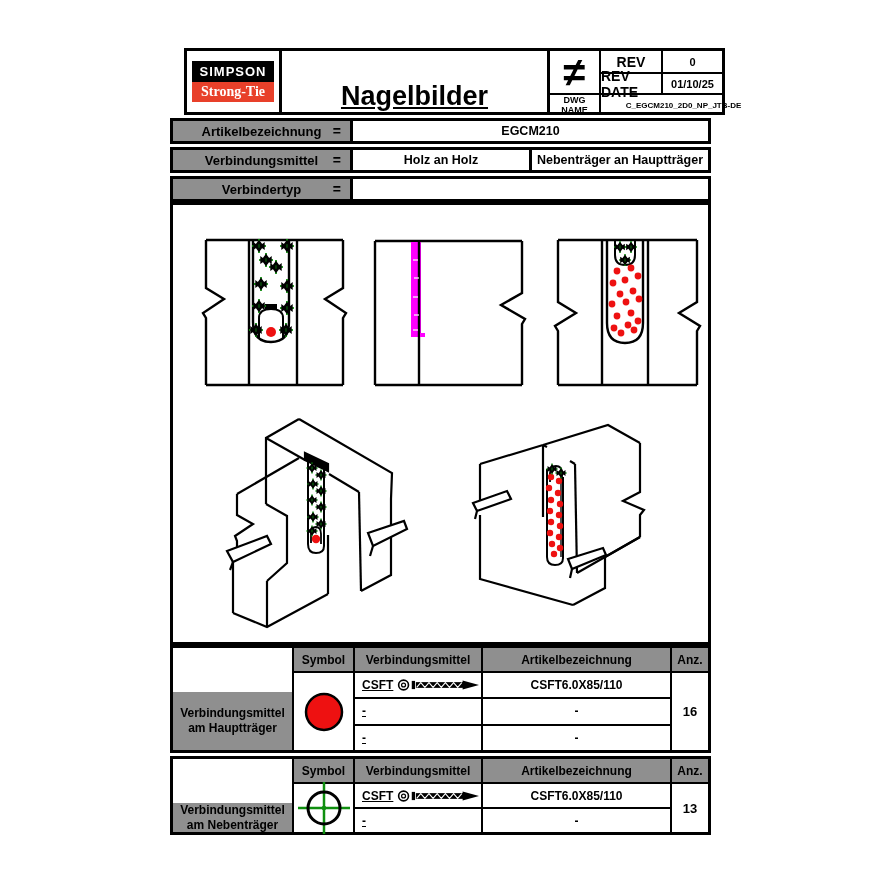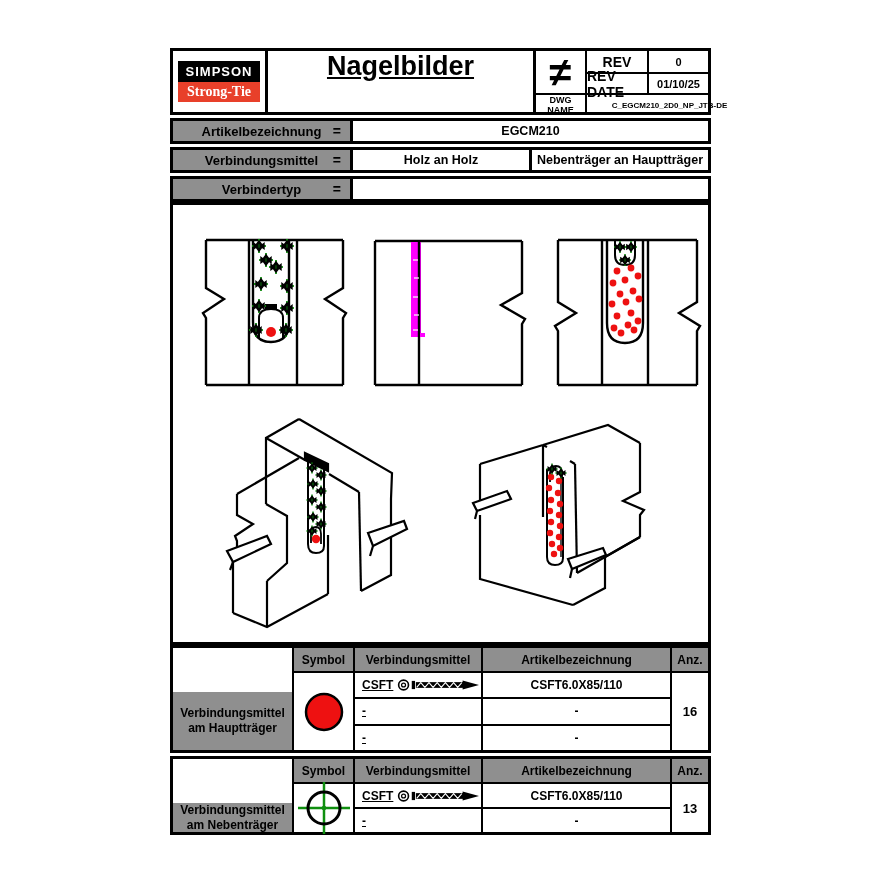--- a/index.html
+++ b/index.html
@@ -1,28 +1,28 @@
 <!DOCTYPE html>
 <html><head>
 <meta charset="utf-8">
 <style>
   html,body{margin:0;padding:0;background:#fff;}
   #canvas{position:relative;width:880px;height:880px;background:#fff;overflow:hidden;
           font-family:"Liberation Sans",sans-serif;color:#000;}
   #sheet{position:absolute;left:170px;top:48px;width:541px;height:787px;}
   
-  #hdr{position:absolute;left:0;top:0;width:541px;height:67px;border:3px solid #000;
+  #hdr{position:absolute;left:14px;top:0;width:541px;height:67px;border:3px solid #000;
        box-sizing:border-box;display:flex;}
   #logoCell{width:92px;border-right:3px solid #000;display:flex;align-items:center;justify-content:center;}
   #logo{width:82px;}
   #logoTop{background:#000;color:#fff;font-weight:bold;font-size:13px;letter-spacing:1px;
            text-align:center;padding:3px 0;}
   #logoBot{background:#e8402a;color:#fff;font-weight:bold;font-size:14px;text-align:center;
            padding:2px 0;font-family:"Liberation Serif",serif;}
-  #titleCell{flex:1;border-right:3px solid #000;display:flex;align-items:flex-start;justify-content:center;}
+  #titleCell{flex:1;border-right:3px solid #000;display:flex;align-items:flex-end;justify-content:center;}
   #titleCell .t{font-size:27px;font-weight:bold;text-decoration:underline;}
   #revBlock{width:172px;display:grid;grid-template-columns:49px 62px 1fr;grid-template-rows:21px 21px 1fr;}
   #revBlock>div{border-left:2px solid #000;border-top:2px solid #000;display:flex;
                 align-items:center;justify-content:center;box-sizing:border-box;}
   #revBlock>div.c1{border-left:none;} #revBlock>div.r1{border-top:none;}
   #neqCell{grid-row:1/3;font-size:40px;font-weight:bold;line-height:1;}
   .revLbl{font-size:14px;font-weight:bold;} .revVal{font-size:11px;font-weight:bold;}
   #dwgLbl{font-size:9px;font-weight:bold;text-align:center;}
   #dwgVal{grid-column:2/4;font-size:8px;font-weight:bold;white-space:nowrap;padding-left:44px;}
   

